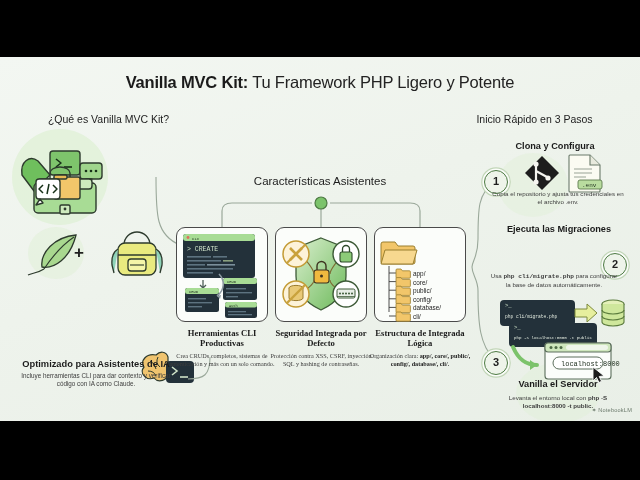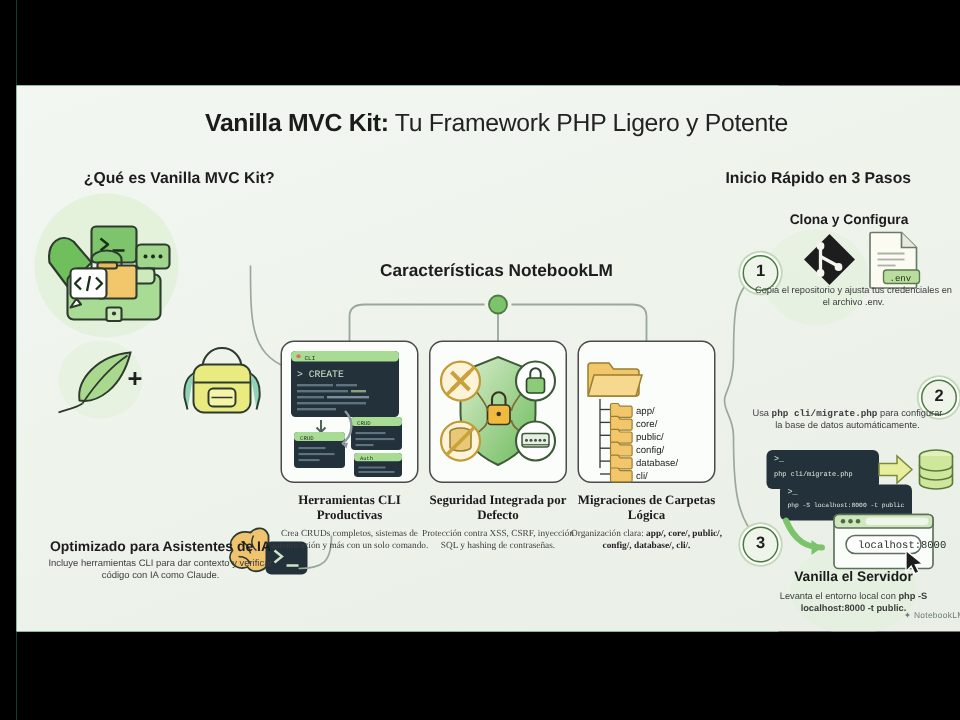--- a/index.html
+++ b/index.html
@@ -1,29 +1,29 @@
 <!DOCTYPE html>
 <html><head>
 <meta charset="utf-8">
 <style>
   html,body{margin:0;padding:0;background:#000;}
   body{width:640px;height:480px;overflow:hidden;font-family:"Liberation Sans",sans-serif;}
-  #stage{position:relative;width:508px;height:480px;background:#5eead4;margin-left:11px;}
+  #stage{position:relative;width:508px;height:480px;background:#0f172a;}
   #bar-top{position:absolute;left:0;top:0;width:640px;height:57px;background:#000;}
   #bar-bottom{position:absolute;left:0;top:421px;width:640px;height:59px;background:#000;}
   #canvas{position:absolute;left:0;top:57px;width:640px;height:364px;
     background:linear-gradient(160deg,#f3f7f2 0%,#eef3ec 45%,#e9efe7 100%);
     overflow:hidden;}
 
   .title{position:absolute;left:0;top:16px;width:640px;text-align:center;
     font-size:16.5px;color:#1b1b1b;letter-spacing:-.2px;white-space:nowrap;}
   .title b{font-weight:bold;}
   .title .thin{font-weight:normal;color:#232323;}
 
-  .sec-h{position:absolute;font-weight:bold;color:#1d1d1d;text-align:center;}
+  .sec-h{position:absolute;font-weight:normal;color:#1d1d1d;text-align:center;}
   #h-left{left:6px;top:56px;width:205px;font-size:10.5px;}
   #h-right{left:432px;top:56px;width:205px;font-size:10.5px;}
   #h-center{left:180px;top:118px;width:280px;font-size:11.5px;}
 
   
   #toolbox{position:absolute;left:14px;top:78px;width:104px;height:92px;}
   .blob{position:absolute;border-radius:50%;background:#dff0d6;opacity:.75;}
 
   #hero-txt{position:absolute;left:104px;top:82px;width:92px;}
   #hero-txt .h{font-size:8.4px;font-weight:bold;color:#1d1d1d;line-height:1.25;}
@@ -91,21 +91,21 @@
     <div class="blob" style="left:12px;top:72px;width:96px;height:96px;"></div>
     <div class="blob" style="left:28px;top:170px;width:56px;height:52px;opacity:.5;"></div>
     <div class="blob" style="left:498px;top:96px;width:70px;height:64px;opacity:.45;"></div>
     <div class="blob" style="left:516px;top:306px;width:84px;height:60px;opacity:.45;"></div>
 
     <div class="title">
       <b>Vanilla MVC Kit:</b><span class="thin"> Tu Framework PHP Ligero y Potente</span>
     </div>
 
     <div class="sec-h" id="h-left">¿Qué es Vanilla MVC Kit?</div>
-    <div class="sec-h" id="h-center">Características NotebookLM</div>
+    <div class="sec-h" id="h-center">Características Asistentes</div>
     <div class="sec-h" id="h-right">Inicio Rápido en 3 Pasos</div>
 
     <div id="toolbox">
       <svg width="104" height="92" viewBox="0 0 104 92">
         <g stroke="#2d3a2d" stroke-width="1.4" stroke-linejoin="round">
           <rect x="36" y="16" width="30" height="24" rx="3" fill="#7ec46c"></rect>
           <path d="M42 24 l5 4 -5 4" fill="none" stroke="#173018" stroke-width="1.6"></path>
           <path d="M50 32 h8" stroke="#173018" stroke-width="1.6"></path>
           <path d="M44 40 l4 5 4 -5z" fill="#7ec46c"></path>
           <rect x="66" y="28" width="22" height="16" rx="3" fill="#9fd58c"></rect>
@@ -309,21 +309,21 @@
             <path d="M14 79.4 h7" stroke="#3a3a3a" stroke-width=".9" fill="none"></path>
             <path d="M22 75.4 h4 l1.4 1.8 h7 a1 1 0 0 1 1 1 v5.4 a1 1 0 0 1 -1 1 h-12.4 a1 1 0 0 1 -1 -1 V76.4 a1 1 0 0 1 1 -1z" fill="#f2c66a" stroke="#9a7f2e" stroke-width=".8"></path>
             <text x="38" y="82.4" font-size="6.4" fill="#1d1d1d" font-family="Liberation Sans, sans-serif">database/</text>
             <path d="M14 88 h7" stroke="#3a3a3a" stroke-width=".9" fill="none"></path>
             <path d="M22 84 h4 l1.4 1.8 h7 a1 1 0 0 1 1 1 v5.4 a1 1 0 0 1 -1 1 h-12.4 a1 1 0 0 1 -1 -1 V85 a1 1 0 0 1 1 -1z" fill="#f2c66a" stroke="#9a7f2e" stroke-width=".8"></path>
             <text x="38" y="91" font-size="6.4" fill="#1d1d1d" font-family="Liberation Sans, sans-serif">cli/</text>
           </g>
       </svg>
     </div>
     <div class="cap" id="cap3">
-      <div class="h">Migraciones de Carpetas Lógica</div>
+      <div class="h">Estructura de Integrada Lógica</div>
       <div class="p"><span>Organización clara: </span><b>app/, core/, public/, config/, database/, cli/.</b></div>
     </div>
 
     <svg style="position:absolute;left:470px;top:122px;" width="40" height="190">
       <path d="M24 4 C8 14 8 30 8 60 C8 78 2 82 2 88 C2 96 8 100 8 112 C8 146 10 166 24 180" fill="none" stroke="#9aa89a" stroke-width="1.1"></path>
     </svg>
 
     <div class="step-h" id="s1h">Clona y Configura</div>
     <div class="num" id="n1">1</div>
     <svg style="position:absolute;left:522px;top:96px;" width="92" height="38">
@@ -344,20 +344,21 @@
             <path d="M52 16 h18"></path>
             <path d="M52 20 h18"></path>
             <path d="M52 24 h12"></path>
           </g>
         <rect x="56" y="27" width="24" height="9" rx="2" fill="#b9dc9f" stroke="#5d7a4e" stroke-width=".9"></rect>
         <text x="60" y="34" font-size="6" fill="#1d2d1d" font-family="Liberation Mono,monospace">.env</text>
       </g>
     </svg>
     <div class="step-p" id="s1p">Copia el repositorio y ajusta tus credenciales en el archivo .env.</div>
 
+    <div class="step-h" id="s2h">Ejecuta las Migraciones</div>
     <div class="num" id="n2">2</div>
     <div class="term" style="left:500px;top:243px;width:75px;height:26px;">
       <div class="mono pr" style="position:absolute;left:5px;top:2px;">&gt;_</div>
       <div class="mono cmd" style="position:absolute;left:5px;top:14px;">php cli/migrate.php</div>
     </div>
     <svg style="position:absolute;left:574px;top:240px;" width="58" height="34">
       <path d="M1 12 h12 v-5 l10 9 -10 9 v-5 H1 z" fill="#e7ef9e" stroke="#7d8a3c" stroke-width="1"></path>
       <g stroke="#5a7a3c" stroke-width="1.1">
         <ellipse cx="39" cy="7" rx="11" ry="4" fill="#e4f0b9"></ellipse>
         <path d="M28 7 v18 a11 4 0 0 0 22 0 V7" fill="#cfe79c"></path>

